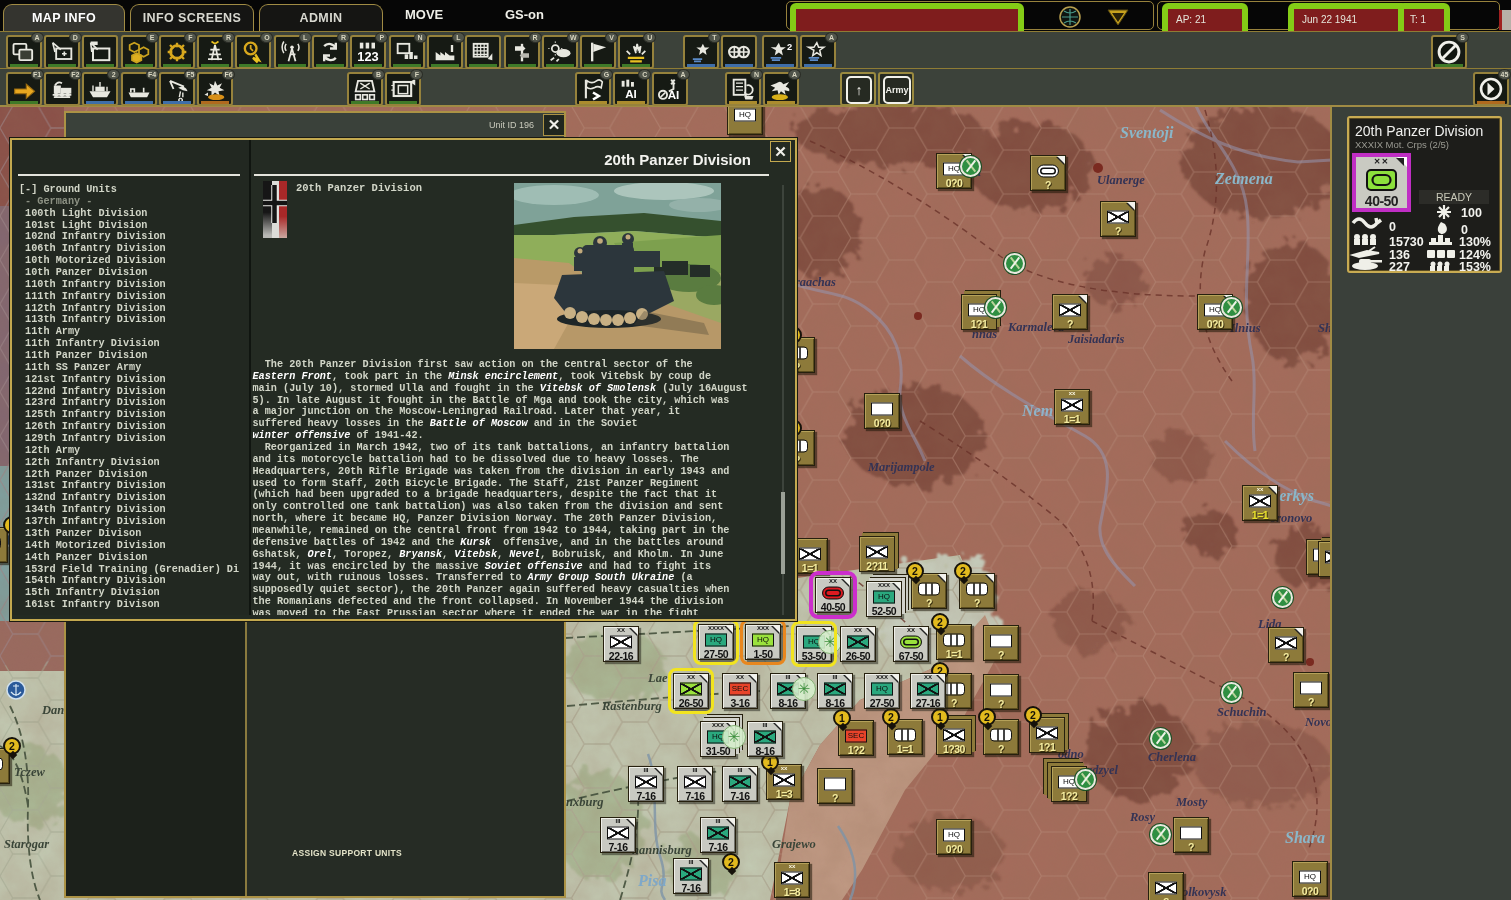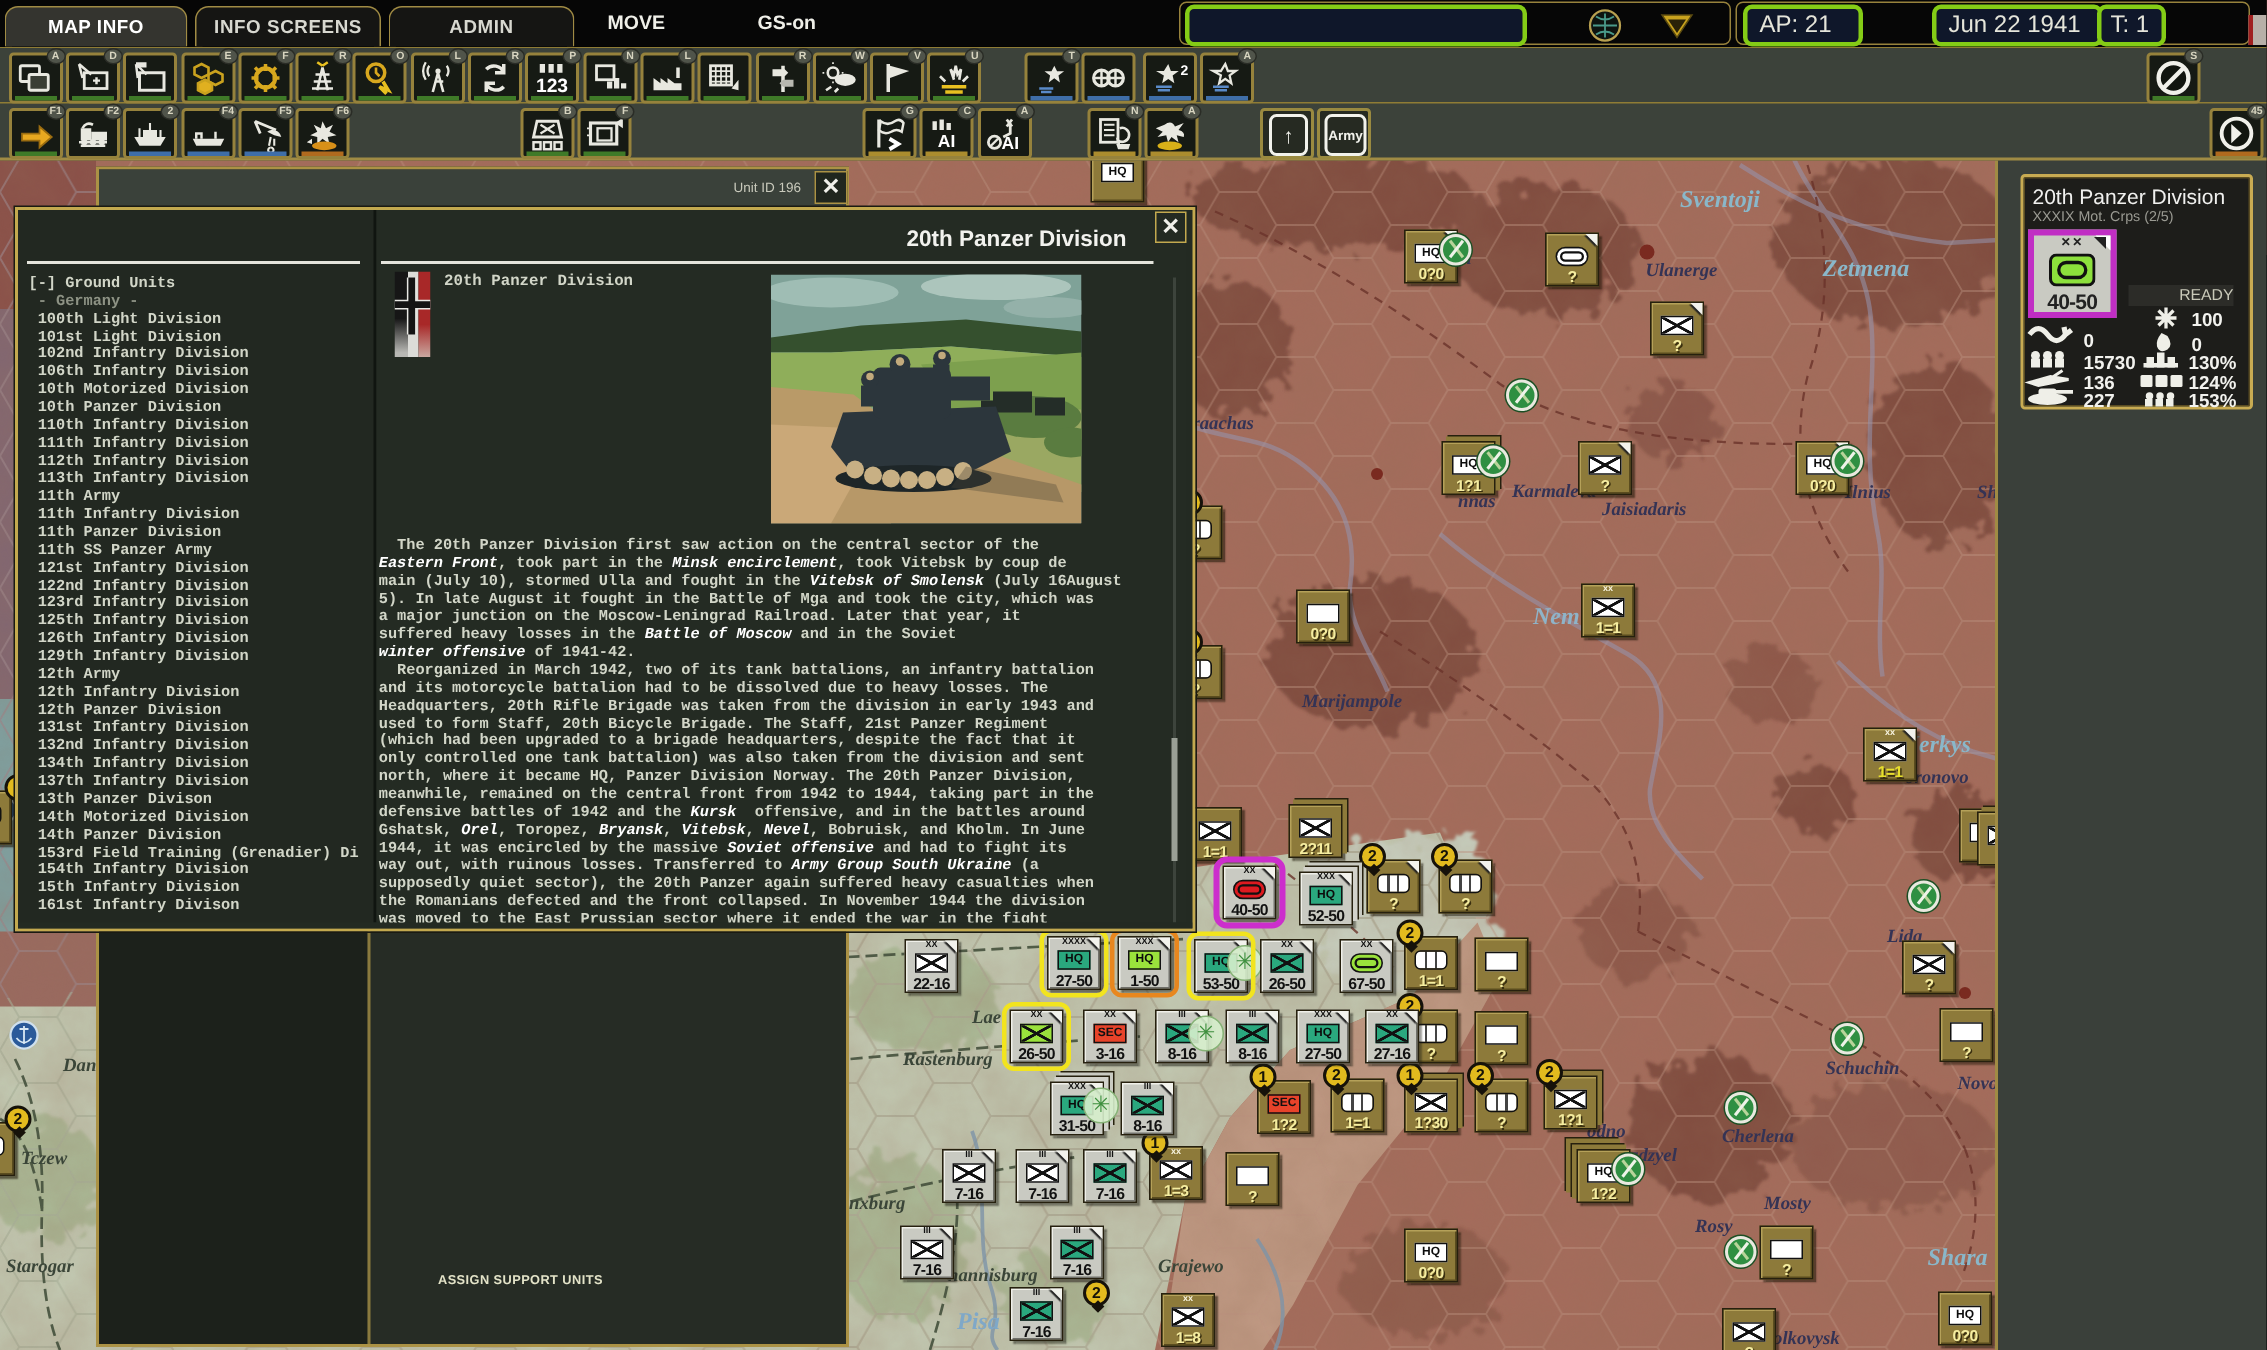--- a/index.html
+++ b/index.html
@@ -2,21 +2,21 @@
 <html><head><meta charset="utf-8">
 <style>
 html,body{margin:0;padding:0;width:1511px;height:900px;overflow:hidden;background:#000;}
 body{font-family:"Liberation Sans",sans-serif;position:relative;}
 .abs{position:absolute;}
 
 #topbar{position:absolute;left:0;top:0;width:1511px;height:31px;background:#060606;z-index:40;}
 .tab{position:absolute;top:4px;height:26px;border:1px solid #a08b44;border-bottom:none;border-radius:9px 9px 0 0;background:#151513;color:#d8d8d0;font-weight:bold;font-size:12.5px;text-align:center;line-height:26px;letter-spacing:.4px;}
 .tab.on{background:#34342f;color:#fff;}
 .bartxt{position:absolute;top:7px;color:#efefe8;font-weight:bold;font-size:13px;}
-.pill{position:absolute;top:3px;height:22px;border:3px solid #84cc16;border-radius:6px;background:#0f172a;color:#e5e5da;font-size:16px;line-height:22px;}
+.pill{position:absolute;top:3px;height:22px;border:6px solid #84cc16;border-radius:6px;background:#7f1d1d;color:#e5e5da;font-size:10px;line-height:22px;}
 
 #tbar{position:absolute;left:0;top:31px;width:1511px;height:75px;background:#3c423a;border-top:1px solid #8f7c35;z-index:40;}
 #tbar .rowline{position:absolute;left:0;top:36px;width:1511px;height:1px;background:#8f7c35;}
 #tbar .botline{position:absolute;left:0;top:73px;width:1511px;height:2px;background:#a08b44;}
 .ib{position:absolute;width:32px;height:30px;background:#161a14;border:2px solid #96823c;border-radius:3px;}
 .ib .ul{position:absolute;left:2px;right:2px;bottom:0;height:3px;}
 .ib .bdg{position:absolute;right:-4px;top:-5px;width:11px;height:9px;background:#50544a;border:1px solid #2a2c26;border-radius:50%;color:#d8d5c0;font-size:7px;line-height:9px;text-align:center;font-weight:bold;}
 .ib svg{position:absolute;left:2px;top:2px;}
 
 #map{position:absolute;left:0;top:106px;width:1511px;height:794px;}
@@ -33,21 +33,21 @@
 .pgc{position:absolute;width:22px;height:22px;border-radius:50%;background:rgba(214,238,204,.9);border:1px solid #86b276;color:#3e8f3e;font-size:15px;line-height:22px;text-align:center;z-index:5;}
 .fold:after{content:"";position:absolute;right:0;top:0;width:0;height:0;border-style:solid;border-width:0 8px 8px 0;border-color:transparent #f2f2ec transparent transparent;filter:drop-shadow(-1px 1px 0 #222);}
 .sym{position:absolute;left:50%;top:15px;transform:translate(-50%,-50%);width:22px;height:13px;border:1.5px solid #111;box-sizing:border-box;}
 .sym.w{background-color:#fff;}
 .sym.g{background-color:#2aa87e;}
 .sym.l{background-color:#9ae23c;}
 .sym.r{background-color:#e8432a;}
 .sym.red{background-color:#dd1a20;}
 .xx{background-image:linear-gradient(to top right,transparent 44%,#111 46%,#111 54%,transparent 56%),linear-gradient(to bottom right,transparent 44%,#111 46%,#111 54%,transparent 56%);}
 .oval{border-radius:7px;}
-.hqt{font-weight:bold;font-size:8px;line-height:10px;color:#0c0c0c;text-align:center;font-family:"Liberation Sans",sans-serif;}
+.hqt{font-weight:normal;font-size:8px;line-height:10px;color:#0c0c0c;text-align:center;font-family:"Liberation Sans",sans-serif;}
 .sz{position:absolute;top:0px;width:100%;text-align:center;font-weight:bold;font-size:6px;line-height:7px;color:#111;font-family:"Liberation Sans",sans-serif;}
 .sov .sz{color:#f8f4e0;}
 .lb{position:absolute;bottom:-1px;left:-4px;right:-4px;text-align:center;font-weight:bold;font-size:10.5px;line-height:11px;color:#111;font-family:"Liberation Sans",sans-serif;letter-spacing:-.5px;}
 .sov .lb{color:#f5eda0;text-shadow:1px 1px 0 #3a3010;}
 .gc{position:absolute;width:17px;height:17px;border-radius:50%;background:#2f8f42;border:2px solid #e9e9df;box-shadow:0 0 0 1px #1c4f24;z-index:4;}
 .gc:after{content:"";position:absolute;left:7.5px;top:1px;width:2px;height:14px;background:#eef3e8;transform:rotate(38deg);}
 .gc:before{content:"";position:absolute;left:7.5px;top:1px;width:2px;height:14px;background:#b8d49a;transform:rotate(-38deg);}
 
 .yb{position:absolute;width:14px;height:14px;border-radius:50%;background:#e2ba1e;border:2.5px solid #16120a;color:#151208;font-weight:bold;font-size:10.5px;line-height:14px;text-align:center;z-index:5;font-family:"Liberation Sans",sans-serif;}
 .yb:after{content:"";position:absolute;left:5px;bottom:-5px;width:6px;height:6px;background:#16120a;transform:rotate(45deg);z-index:-1;}
@@ -1034,21 +1034,21 @@
   <div style="position:absolute;left:3px;top:35px;width:51px;height:51px;background:#c9cac2;border:4px solid #c02ec4;">
     <div style="position:absolute;top:0px;width:100%;text-align:center;font-size:8px;font-weight:bold;color:#222;letter-spacing:1px;">✕✕</div>
     <svg style="position:absolute;left:10px;top:12px;" width="31" height="22" viewBox="0 0 31 22">
       <rect x="1" y="1" width="29" height="20" rx="4" fill="#8ce03c" stroke="#111" stroke-width="2"></rect>
       <rect x="6.5" y="6" width="18" height="10" rx="5" fill="none" stroke="#111" stroke-width="2.2"></rect>
     </svg>
     <div style="position:absolute;bottom:-1px;width:100%;text-align:center;font-size:14px;font-weight:bold;color:#222;letter-spacing:-.5px;">40-50</div>
     <div style="position:absolute;right:0;top:0;width:0;height:0;border-style:solid;border-width:0 10px 10px 0;border-color:transparent #fff transparent transparent;"></div>
     <div style="position:absolute;right:0;top:0;width:0;height:0;border-style:solid;border-width:0 10px 10px 0;border-color:transparent #222 transparent transparent;transform:translate(-2px,0) scale(.8);"></div>
   </div>
-  <div style="position:absolute;left:70px;top:72px;width:70px;height:14px;background:#2c2c28;color:#c9c9b9;font-size:10.5px;text-align:right;line-height:14px;">READY</div>
+  <div style="position:absolute;left:70px;top:72px;width:70px;height:14px;background:#2c2c28;color:#c9c9b9;font-size:10.5px;text-align:center;line-height:14px;">READY</div>
   <svg style="position:absolute;left:0;top:84px;" width="151" height="70" viewBox="0 0 151 70">
    <g fill="#f2f2ee" font-family="Liberation Sans" font-size="12.5" font-weight="bold">
     <text x="112" y="15">100</text>
     <text x="40" y="29">0</text>
           <text x="112" y="32">0</text>
     <text x="40" y="44">15730</text>
           <text x="110" y="44">130%</text>
     <text x="40" y="57">136</text>
           <text x="110" y="57">124%</text>
     <text x="40" y="69">227</text>

